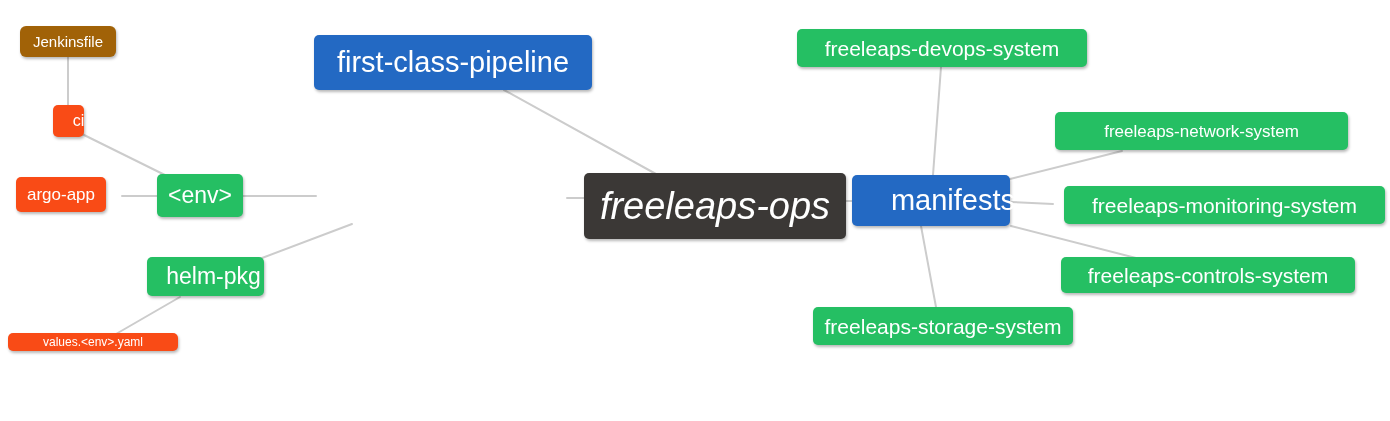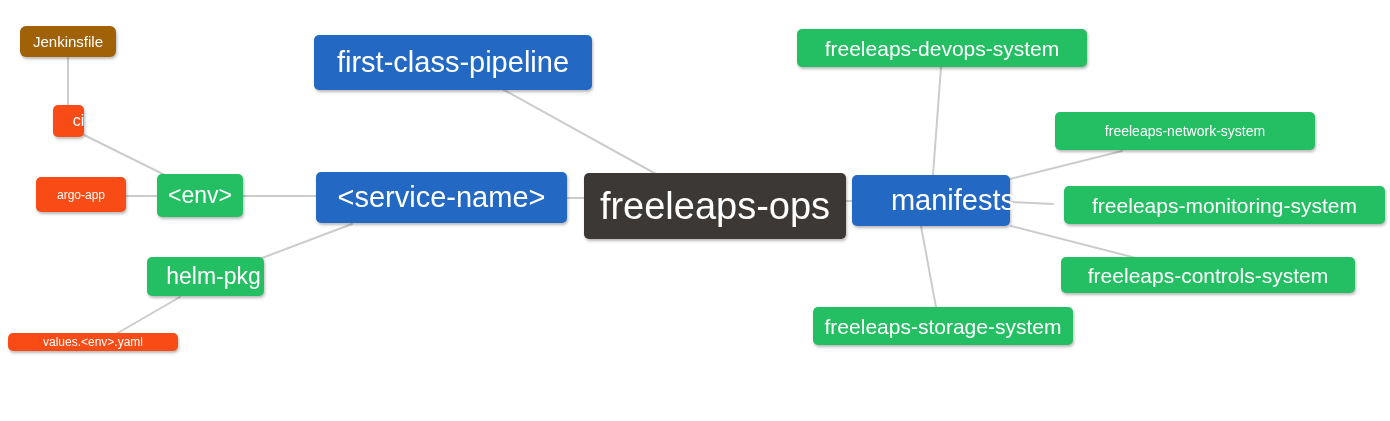--- a/index.html
+++ b/index.html
@@ -50,28 +50,27 @@
       <line x1="180" y1="297" x2="116" y2="334" stroke="#cccccc" stroke-width="2" stroke-linecap="round"></line>
       <line x1="504" y1="90" x2="656" y2="174" stroke="#cccccc" stroke-width="2" stroke-linecap="round"></line>
       <line x1="567" y1="198" x2="585" y2="198" stroke="#cccccc" stroke-width="2" stroke-linecap="round"></line>
       <line x1="845" y1="201" x2="853" y2="201" stroke="#cccccc" stroke-width="2" stroke-linecap="round"></line>
       <line x1="933" y1="175" x2="941" y2="67" stroke="#cccccc" stroke-width="2" stroke-linecap="round"></line>
       <line x1="1010" y1="179" x2="1122" y2="151" stroke="#cccccc" stroke-width="2" stroke-linecap="round"></line>
       <line x1="1010" y1="202" x2="1053" y2="204" stroke="#cccccc" stroke-width="2" stroke-linecap="round"></line>
       <line x1="1011" y1="226" x2="1136" y2="258" stroke="#cccccc" stroke-width="2" stroke-linecap="round"></line>
       <line x1="921" y1="226" x2="936" y2="307" stroke="#cccccc" stroke-width="2" stroke-linecap="round"></line>
     </svg>
-<div class="node" style="left: 584px; top: 173px; width: 262px; height: 66px; font-size: 38px; background: rgb(59, 56, 54);">freeleaps-ops</div>
+<div class="node" style="left: 584px; top: 173px; width: 262px; height: 66px; font-size: 38px; background: rgb(59, 56, 54); font-style: italic;">freeleaps-ops</div>
     <div class="node" style="left: 314px; top: 35px; width: 278px; height: 55px; font-size: 29px; background: rgb(35, 105, 195);">first-class-pipeline</div>
-    <div class="node" style="left: 316px; top: 172px; width: 251px; height: 51px; font-size: 29px; background: rgb(35, 105, 195);">&lt;service-name&gt;</div>
     <div class="node" style="left: 852px; top: 175px; width: 158px; height: 51px; font-size: 29px; background: rgb(35, 105, 195); padding-left: 44px;">manifests</div>
     <div class="node" style="left: 157px; top: 174px; width: 86px; height: 43px; font-size: 23px; background: rgb(37, 191, 99);">&lt;env&gt;</div>
     <div class="node" style="left: 147px; top: 257px; width: 117px; height: 39px; font-size: 23px; background: rgb(37, 191, 99); padding-left: 16px;">helm-pkg</div>
     <div class="node" style="left: 53px; top: 105px; width: 31px; height: 32px; font-size: 16px; background: rgb(249, 75, 22); padding-left: 20px;">ci</div>
-    <div class="node" style="left: 36px; top: 177px; width: 90px; height: 35px; font-size: 12px; background: rgb(249, 75, 22); text-align: right;">argo-app</div>
+    <div class="node" style="left: 16px; top: 177px; width: 90px; height: 35px; font-size: 17px; background: rgb(249, 75, 22); text-align: right;">argo-app</div>
     <div class="node" style="left: 8px; top: 333px; width: 170px; height: 18px; font-size: 12px; background: rgb(249, 75, 22);">values.&lt;env&gt;.yaml</div>
     <div class="node" style="left: 20px; top: 26px; width: 96px; height: 31px; font-size: 15px; background: #a16207; border-radius: 6px;">Jenkinsfile</div>
     <div class="node" style="left: 797px; top: 29px; width: 290px; height: 38px; font-size: 21px; background: rgb(37, 191, 99);">freeleaps-devops-system</div>
-    <div class="node" style="left: 1055px; top: 112px; width: 260px; height: 38px; font-size: 14px; background: rgb(37, 191, 99);">freeleaps-network-system</div>
+    <div class="node" style="left: 1055px; top: 112px; width: 293px; height: 38px; font-size: 17px; background: rgb(37, 191, 99);">freeleaps-network-system</div>
     <div class="node" style="left: 1052px; top: 186px; width: 321px; height: 38px; font-size: 21px; background: rgb(37, 191, 99); margin-left: 12px;">freeleaps-monitoring-system</div>
     <div class="node" style="left: 813px; top: 307px; width: 260px; height: 38px; font-size: 21px; background: rgb(37, 191, 99);">freeleaps-storage-system</div>
     <div class="node" style="left: 1061px; top: 257px; width: 294px; height: 36px; font-size: 21px; background: rgb(37, 191, 99);">freeleaps-controls-system</div>
   </div>
 
 </body></html>

